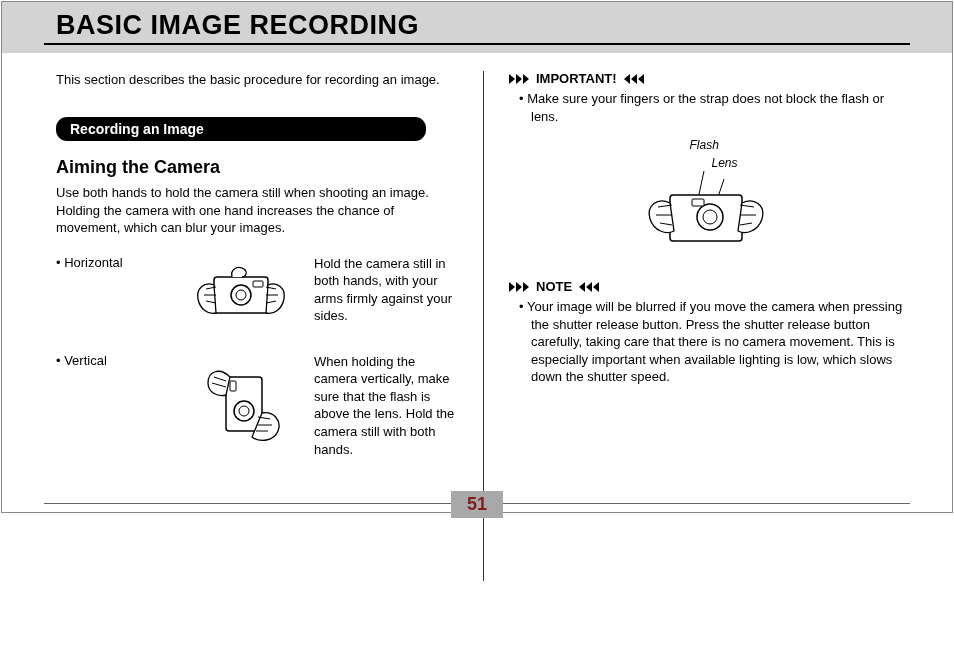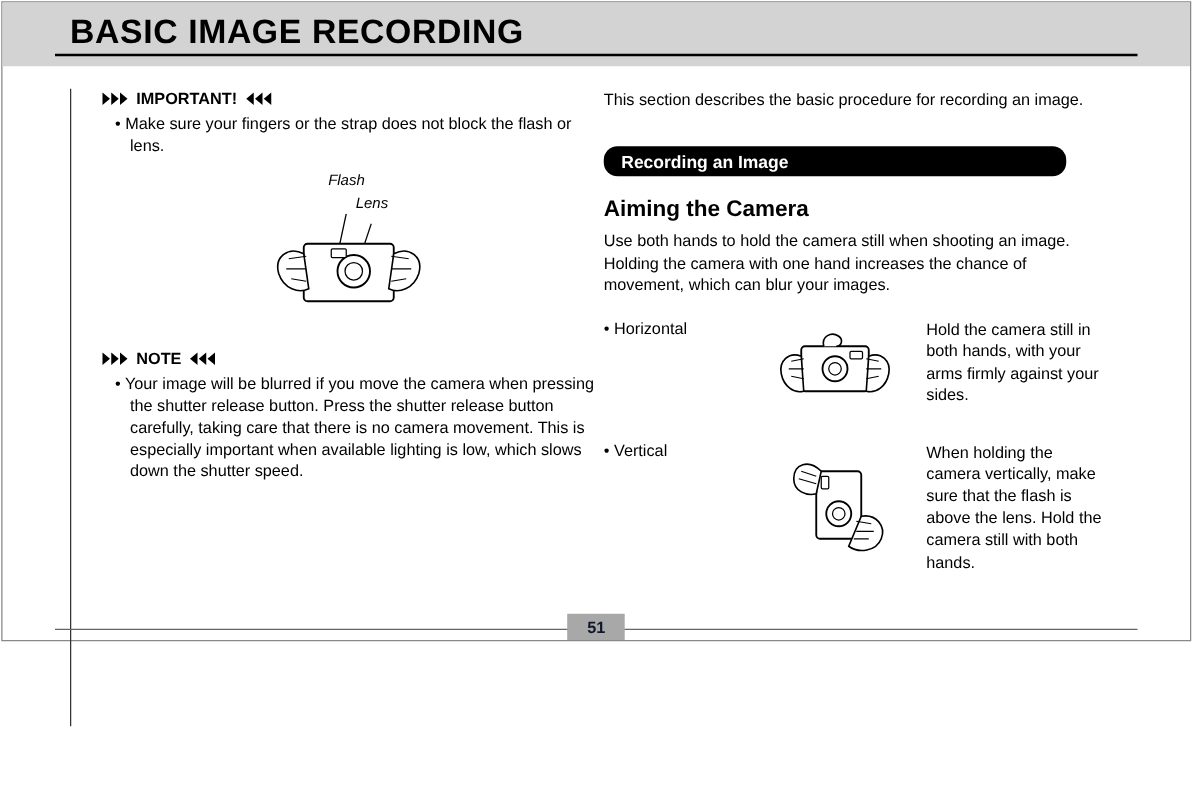--- a/index.html
+++ b/index.html
@@ -148,39 +148,92 @@
     margin: 0 42px;
     position: relative;
     height: 0;
   }
   .page-num {
     position: absolute;
     left: 50%;
     top: -13px;
     transform: translateX(-50%);
     background: #a8a8a8;
-    color: #0f172a;
-    font-weight: bold;
-    font-size: 13px;
+    color: #7f1d1d;
+    font-weight: bold;
+    font-size: 18px;
     padding: 3px 16px;
   }
   svg { display: block; }
 </style>
 </head>
 <body>
 
 <div class="page">
 
   <div class="title-bar">
     <div class="title-inner">
       <div class="title-text">BASIC IMAGE RECORDING</div>
     </div>
   </div>
 
   <div class="content">
+
+    <div class="col col-left">
+      <p class="intro">This section describes the basic procedure for recording an image.</p>
+
+      <div class="section-pill">Recording an Image</div>
+
+      <h2 class="subheading">Aiming the Camera</h2>
+      <p class="para">Use both hands to hold the camera still when shooting an image. Holding the camera with one hand increases the chance of movement, which can blur your images.</p>
+
+      <div class="grip-table">
+
+        <div class="grip-row">
+          <div class="grip-label">• Horizontal</div>
+          <div class="grip-img">
+            <svg width="110" height="80" viewBox="0 0 110 80">
+              <rect x="28" y="22" width="54" height="36" rx="3" fill="#fff" stroke="#000" stroke-width="1.5"></rect>
+              <circle cx="55" cy="40" r="10" fill="#fff" stroke="#000" stroke-width="1.5"></circle>
+              <circle cx="55" cy="40" r="5" fill="#fff" stroke="#000" stroke-width="1"></circle>
+              <rect x="67" y="26" width="10" height="6" rx="1" fill="#fff" stroke="#000" stroke-width="1"></rect>
+
+              <path d="M28 30 C18 26 10 34 12 44 C14 54 22 60 30 58 L28 30 Z" fill="#fff" stroke="#000" stroke-width="1.3"></path>
+              <path d="M20 34 L30 32 M18 40 L30 40 M20 46 L30 48" stroke="#000" stroke-width="1" fill="none"></path>
+
+              <path d="M82 30 C92 26 100 34 98 44 C96 54 88 60 80 58 L82 30 Z" fill="#fff" stroke="#000" stroke-width="1.3"></path>
+              <path d="M90 34 L80 32 M92 40 L80 40 M90 46 L80 48" stroke="#000" stroke-width="1" fill="none"></path>
+
+              <path d="M46 22 C44 14 52 10 58 14 C62 17 60 22 56 22" fill="#fff" stroke="#000" stroke-width="1.3"></path>
+            </svg>
+          </div>
+          <div class="grip-desc">Hold the camera still in both hands, with your arms firmly against your sides.</div>
+        </div>
+
+        <div class="grip-row">
+          <div class="grip-label">• Vertical</div>
+          <div class="grip-img">
+            <svg width="110" height="110" viewBox="0 0 110 110">
+              <rect x="40" y="24" width="36" height="54" rx="3" fill="#fff" stroke="#000" stroke-width="1.5"></rect>
+              <circle cx="58" cy="58" r="10" fill="#fff" stroke="#000" stroke-width="1.5"></circle>
+              <circle cx="58" cy="58" r="5" fill="#fff" stroke="#000" stroke-width="1"></circle>
+              <rect x="44" y="28" width="6" height="10" rx="1" fill="#fff" stroke="#000" stroke-width="1"></rect>
+
+              <path d="M44 24 C34 14 22 18 22 30 C22 40 32 44 40 42 L44 24 Z" fill="#fff" stroke="#000" stroke-width="1.3"></path>
+              <path d="M28 24 L40 28 M26 30 L40 34" stroke="#000" stroke-width="1" fill="none"></path>
+
+              <path d="M76 60 C88 58 96 68 92 78 C88 88 74 90 66 84 L76 60 Z" fill="#fff" stroke="#000" stroke-width="1.3"></path>
+              <path d="M84 66 L72 64 M86 72 L72 72 M82 78 L70 78" stroke="#000" stroke-width="1" fill="none"></path>
+            </svg>
+          </div>
+          <div class="grip-desc">When holding the camera vertically, make sure that the flash is above the lens. Hold the camera still with both hands.</div>
+        </div>
+
+      </div>
+    </div>
 
     <div class="col col-right">
 
       <div class="callout-head">
         <span class="arrow-deco">
           <span class="tri tri-r"></span>
             <span class="tri tri-r"></span>
             <span class="tri tri-r"></span>
         </span>
         <span style="margin:0 6px">IMPORTANT!</span>
@@ -228,73 +281,20 @@
           <span class="tri tri-l"></span>
             <span class="tri tri-l"></span>
             <span class="tri tri-l"></span>
         </span>
       </div>
       <ul class="callout-list">
         <li>Your image will be blurred if you move the camera when pressing the shutter release button. Press the shutter release button carefully, taking care that there is no camera movement. This is especially important when available lighting is low, which slows down the shutter speed.</li>
       </ul>
 
     </div>
-
-    <div class="col col-left">
-      <p class="intro">This section describes the basic procedure for recording an image.</p>
-
-      <div class="section-pill">Recording an Image</div>
-
-      <h2 class="subheading">Aiming the Camera</h2>
-      <p class="para">Use both hands to hold the camera still when shooting an image. Holding the camera with one hand increases the chance of movement, which can blur your images.</p>
-
-      <div class="grip-table">
-
-        <div class="grip-row">
-          <div class="grip-label">• Horizontal</div>
-          <div class="grip-img">
-            <svg width="110" height="80" viewBox="0 0 110 80">
-              <rect x="28" y="22" width="54" height="36" rx="3" fill="#fff" stroke="#000" stroke-width="1.5"></rect>
-              <circle cx="55" cy="40" r="10" fill="#fff" stroke="#000" stroke-width="1.5"></circle>
-              <circle cx="55" cy="40" r="5" fill="#fff" stroke="#000" stroke-width="1"></circle>
-              <rect x="67" y="26" width="10" height="6" rx="1" fill="#fff" stroke="#000" stroke-width="1"></rect>
-
-              <path d="M28 30 C18 26 10 34 12 44 C14 54 22 60 30 58 L28 30 Z" fill="#fff" stroke="#000" stroke-width="1.3"></path>
-              <path d="M20 34 L30 32 M18 40 L30 40 M20 46 L30 48" stroke="#000" stroke-width="1" fill="none"></path>
-
-              <path d="M82 30 C92 26 100 34 98 44 C96 54 88 60 80 58 L82 30 Z" fill="#fff" stroke="#000" stroke-width="1.3"></path>
-              <path d="M90 34 L80 32 M92 40 L80 40 M90 46 L80 48" stroke="#000" stroke-width="1" fill="none"></path>
-
-              <path d="M46 22 C44 14 52 10 58 14 C62 17 60 22 56 22" fill="#fff" stroke="#000" stroke-width="1.3"></path>
-            </svg>
-          </div>
-          <div class="grip-desc">Hold the camera still in both hands, with your arms firmly against your sides.</div>
-        </div>
-
-        <div class="grip-row">
-          <div class="grip-label">• Vertical</div>
-          <div class="grip-img">
-            <svg width="110" height="110" viewBox="0 0 110 110">
-              <rect x="40" y="24" width="36" height="54" rx="3" fill="#fff" stroke="#000" stroke-width="1.5"></rect>
-              <circle cx="58" cy="58" r="10" fill="#fff" stroke="#000" stroke-width="1.5"></circle>
-              <circle cx="58" cy="58" r="5" fill="#fff" stroke="#000" stroke-width="1"></circle>
-              <rect x="44" y="28" width="6" height="10" rx="1" fill="#fff" stroke="#000" stroke-width="1"></rect>
-
-              <path d="M44 24 C34 14 22 18 22 30 C22 40 32 44 40 42 L44 24 Z" fill="#fff" stroke="#000" stroke-width="1.3"></path>
-              <path d="M28 24 L40 28 M26 30 L40 34" stroke="#000" stroke-width="1" fill="none"></path>
-
-              <path d="M76 60 C88 58 96 68 92 78 C88 88 74 90 66 84 L76 60 Z" fill="#fff" stroke="#000" stroke-width="1.3"></path>
-              <path d="M84 66 L72 64 M86 72 L72 72 M82 78 L70 78" stroke="#000" stroke-width="1" fill="none"></path>
-            </svg>
-          </div>
-          <div class="grip-desc">When holding the camera vertically, make sure that the flash is above the lens. Hold the camera still with both hands.</div>
-        </div>
-
-      </div>
-    </div>
   </div>
 
   <div class="page-num-wrap">
     <div class="page-num-line">
       <div class="page-num">51</div>
     </div>
   </div>
 
 </div>
 

